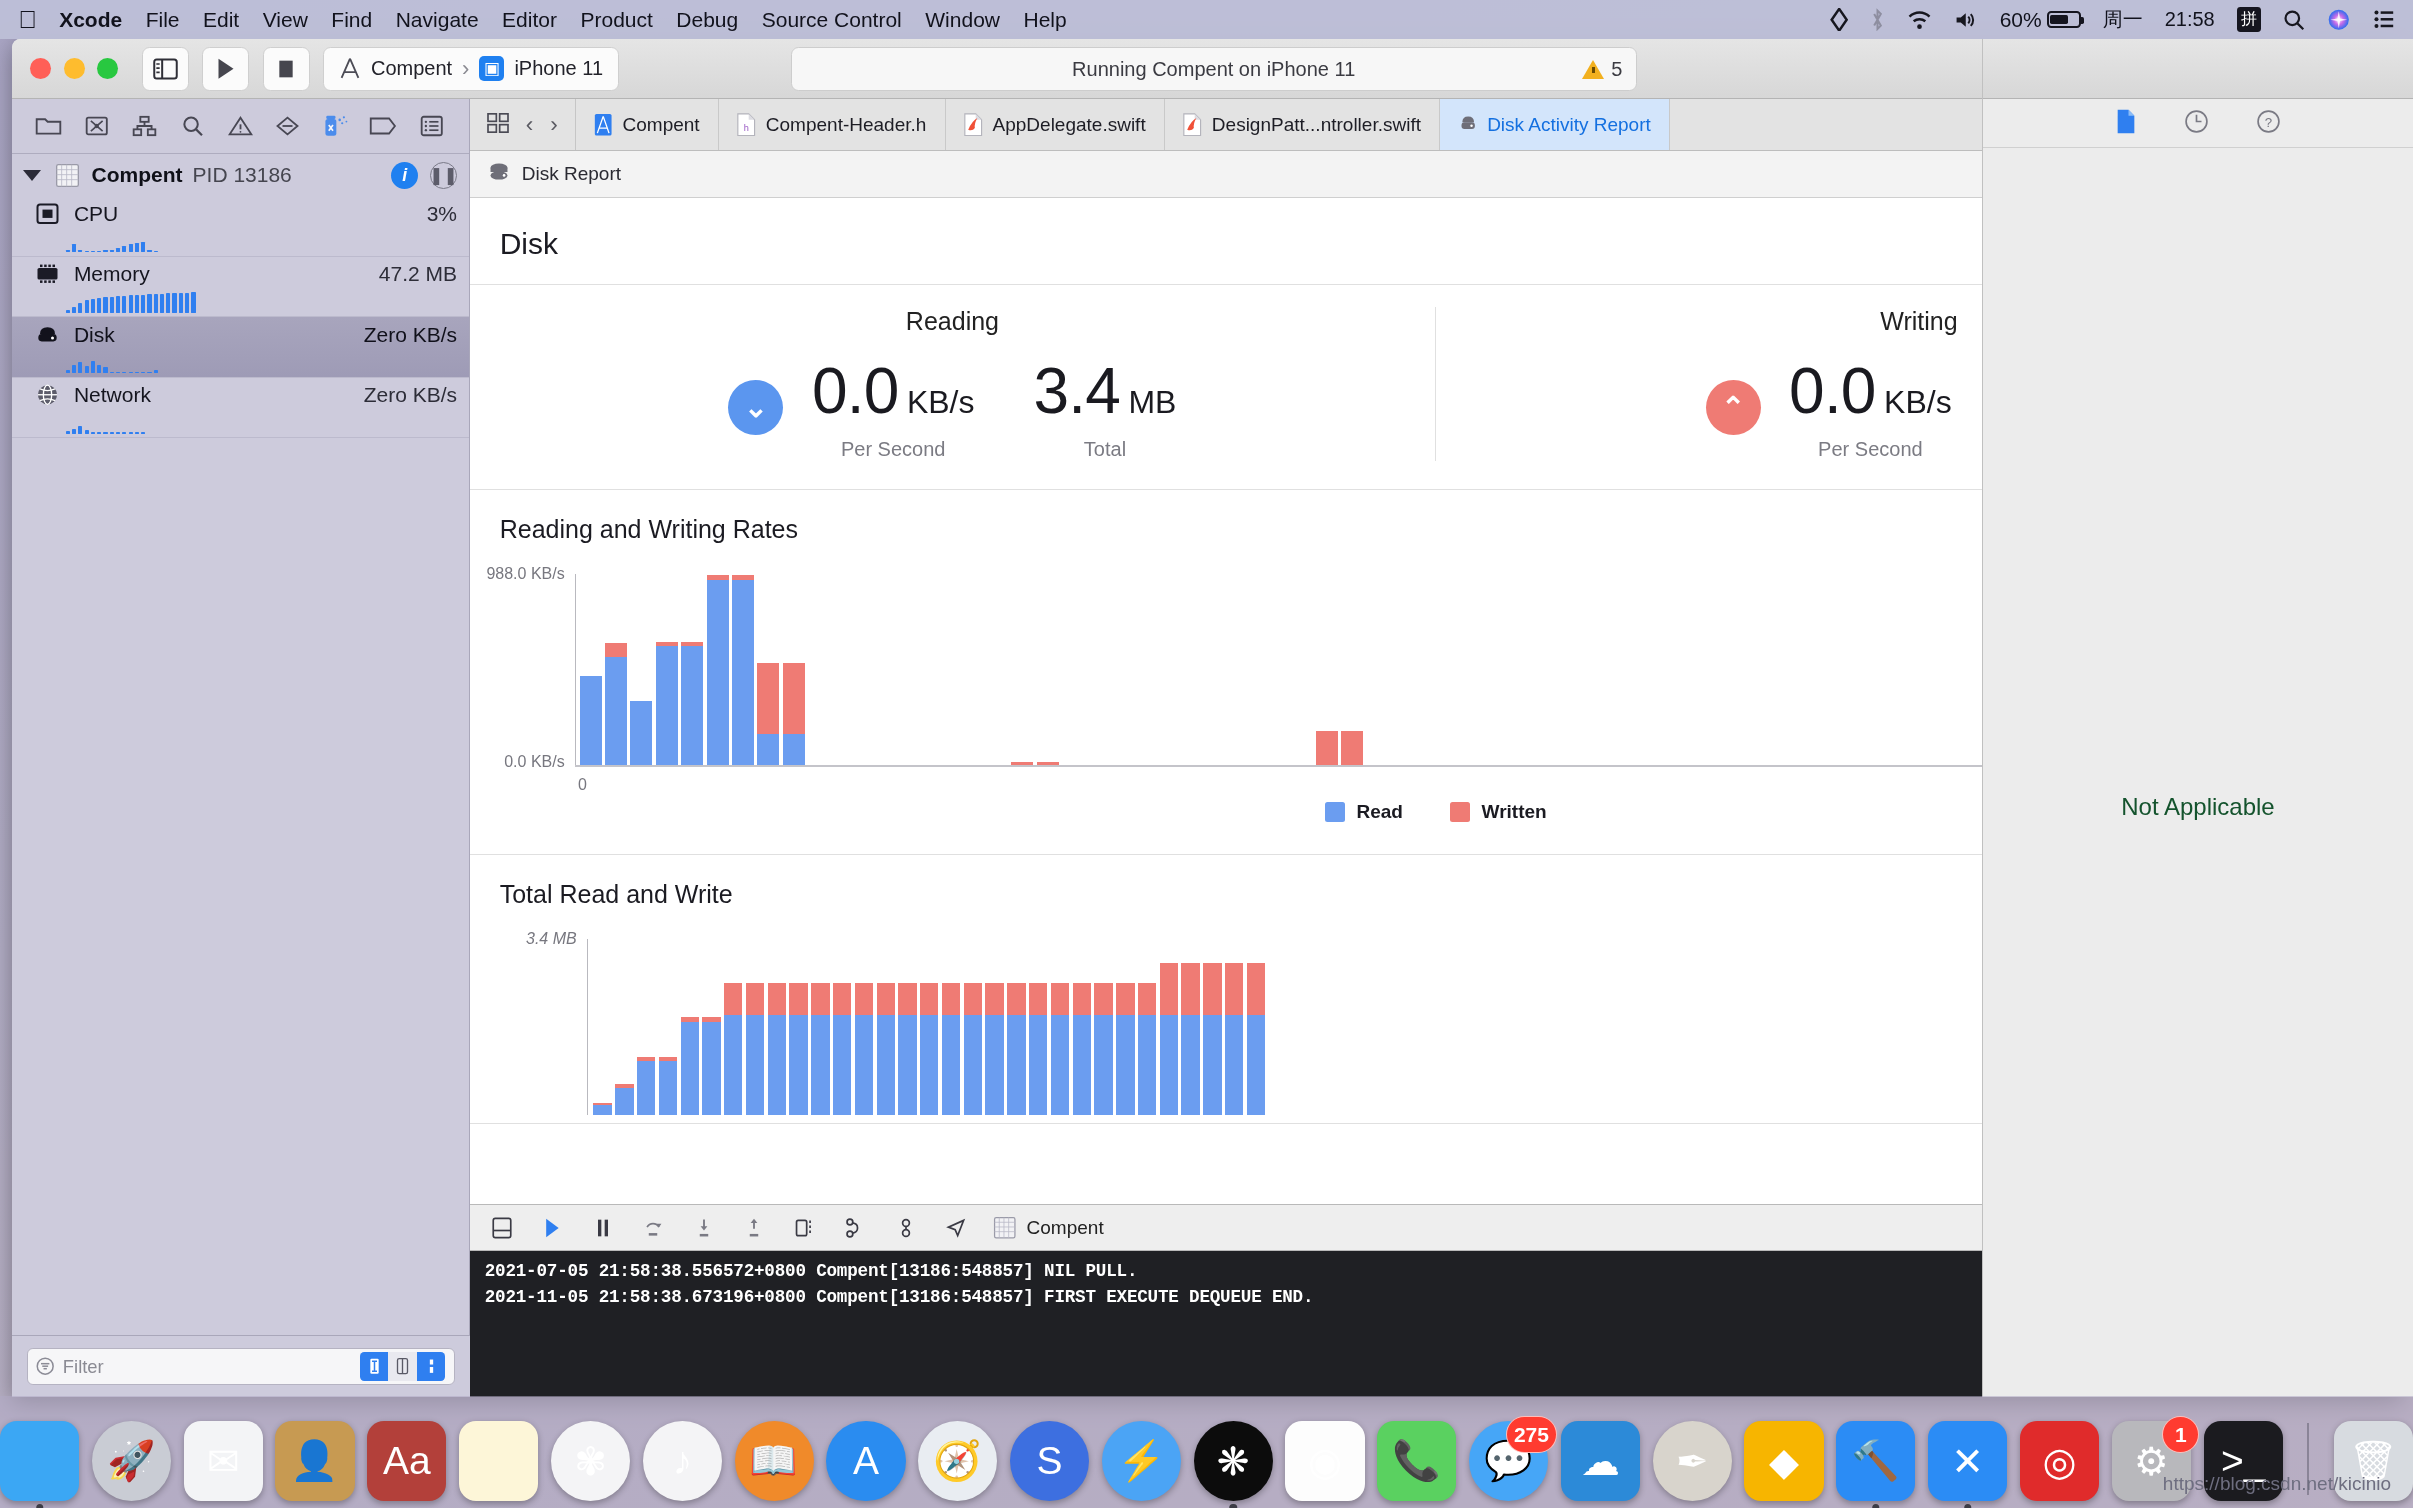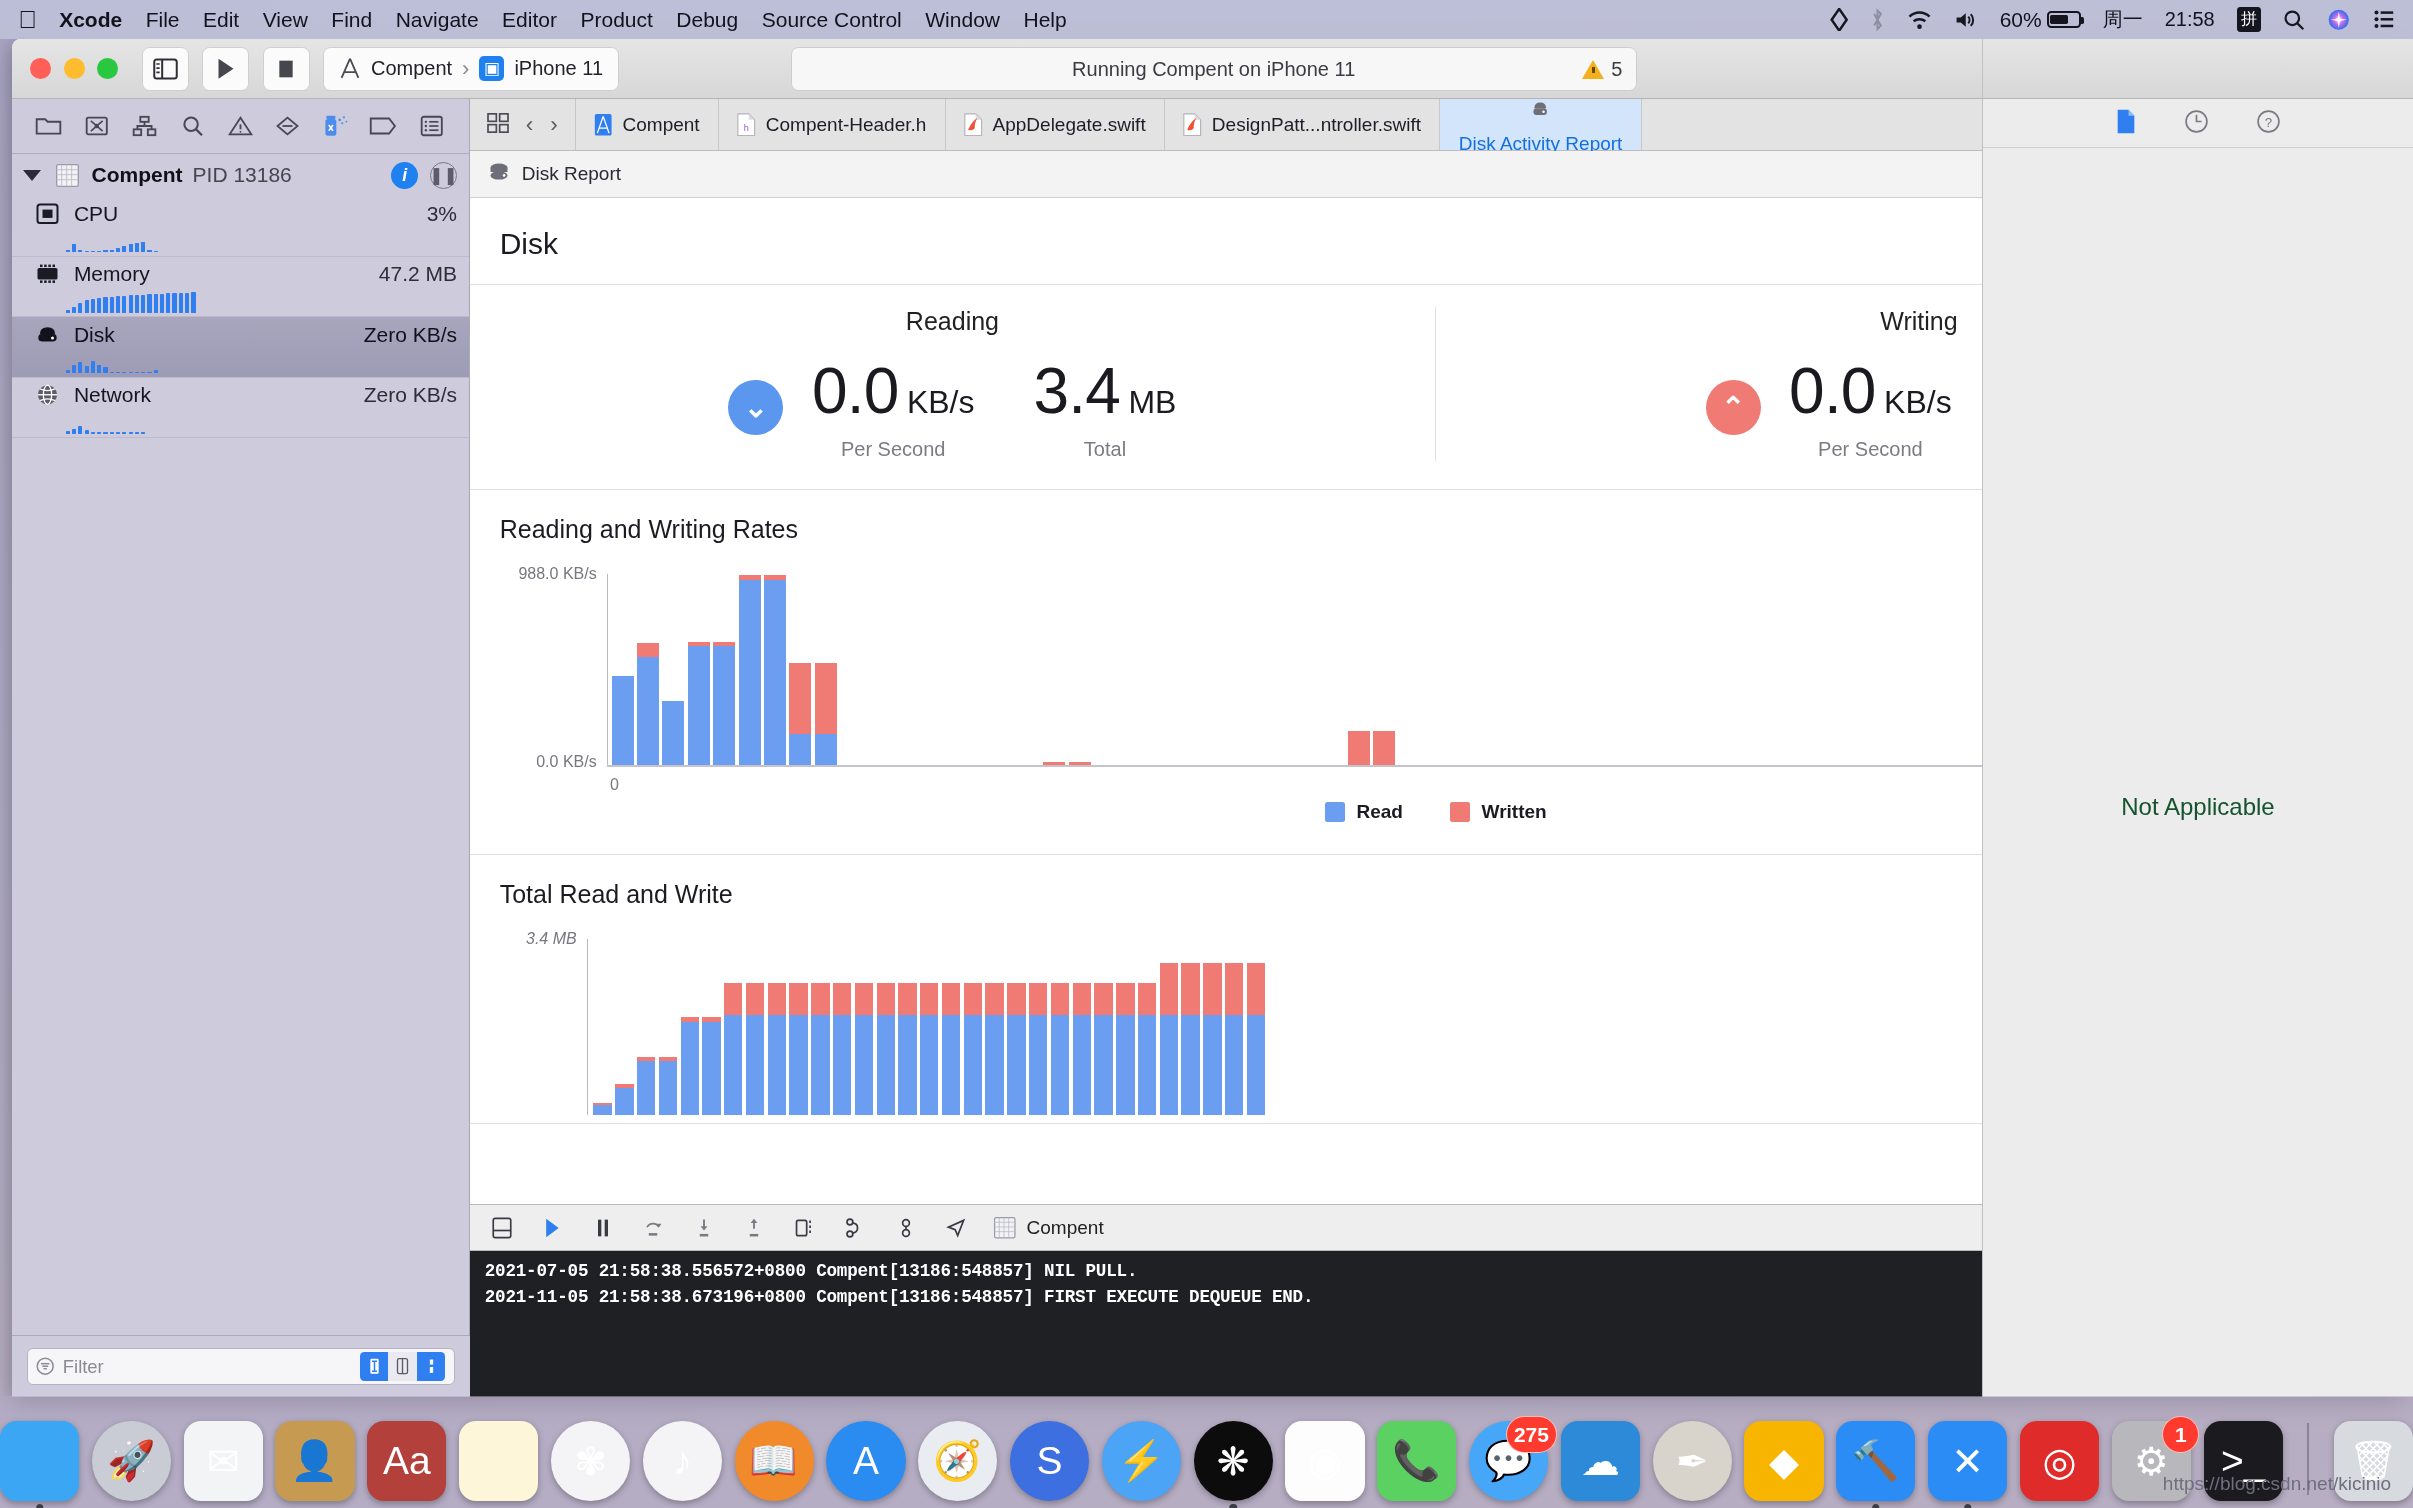--- a/index.html
+++ b/index.html
@@ -86,21 +86,21 @@
   .g-ico{width:28.5px;height:25px;display:flex;align-items:center;justify-content:center;}
 
   
   .editor { flex:1; display:flex; flex-direction:column; background:#fff; min-width:0; }
   .tabbar { height:52px; background:#e3e3e3; border-bottom:0.8px solid #bdbdbd;
     display:flex; align-items:stretch; }
   .tb-ctl { display:flex; align-items:center; gap:17px; padding:0 17px; border-right:0.8px solid #c6c6c6;}
   .chev { font-size:22.6px; color:#5a5a62; }
   .etab { display:flex; align-items:center; gap:10px; padding:0 18.4px; font-size:19px;
     color:#1d1d25; border-right:0.8px solid #c9c9c9; white-space:nowrap; }
-  .etab.active { background:#d3e5fb; color:#1470e0;flex-direction:column; }
+  .etab.active { background:#d3e5fb; color:#1470e0; }
   .etab .fico { width:18.4px; height:23.5px; }
   .tabbar-end{margin-left:auto;display:flex;align-items:center;padding:0 18.4px;border-left:0.8px solid #c6c6c6;}
   .jumpbar { height:47px; background:#f3f3f3; border-bottom:0.8px solid #cfcfcf;
     display:flex; align-items:center; padding:0 18.4px; gap:11.7px; font-size:19px; color:#2a2a32; }
   .jb-right{margin-left:auto;display:flex;align-items:center;gap:15px;}
   .editor-scroll { flex:1; overflow:hidden; background:#fff; position:relative; }
 
   .rpt-head { display:flex; align-items:center; padding:23.5px 30px 18.4px; border-bottom:0.8px solid #e0e0e0;}
   .rpt-title { font-size:30px; color:#1b1b22; }
   .btn-profile { margin-left:auto; height:44px; padding:0 22px; background:#fbfbfb;
@@ -116,21 +116,21 @@
   .metric-main { display:flex; align-items:baseline; gap:8.4px; }
   .metric-num { font-size:64px; font-weight:300; color:#1a1a20; letter-spacing:-0.8px; }
   .metric-unit { font-size:32px; font-weight:300; color:#1a1a20; }
   .metric-cap { font-size:20px; color:#7b7b83; margin-top:10px; }
   .arrow-badge { width:55px;height:55px;border-radius:50%;display:flex;align-items:center;
     justify-content:center;color:#fff;font-size:28.5px;font-weight:bold;align-self:center;}
   .arrow-read{background:#5b96ef;} .arrow-write{background:#ef7b74;}
 
   .chart-sec { padding:25px 30px 8.4px; border-bottom:0.8px solid #e0e0e0; }
   .chart-title { font-size:25px; color:#1b1b22; margin-bottom:30px; }
-  .plot { position:relative; height:193px; margin-left:107px;text-align:center; }
+  .plot { position:relative; height:193px; margin-left:75px;text-align:center; }
   .ylab { position:absolute; right:calc(100% + 10px); font-size:16px; color:#77777f; white-space:nowrap; }
   .yaxis { position:absolute; left:0; top:0; bottom:0; width:1.7px; background:#b9b9bf; }
   .xaxis { position:absolute; left:0; right:0; bottom:0; height:2.5px; background:#c4c4ca; }
   .bars { position:absolute; left:5px; right:0; bottom:2.5px; height:190px; display:flex; align-items:flex-end; }
   .bslot { width:22px; height:100%; display:flex; flex-direction:column; justify-content:flex-end; margin-right:3.4px; }
   .bseg-w { background:#ef7b74; width:100%; }
   .bseg-r { background:#6b9df0; width:100%; }
   .xtick { position:absolute; left:3.4px; top:calc(100% + 8.4px); font-size:16px; color:#77777f; }
 
   .legend { display:flex; justify-content:center; gap:47px; align-items:center; padding:34px 0 22px; }

